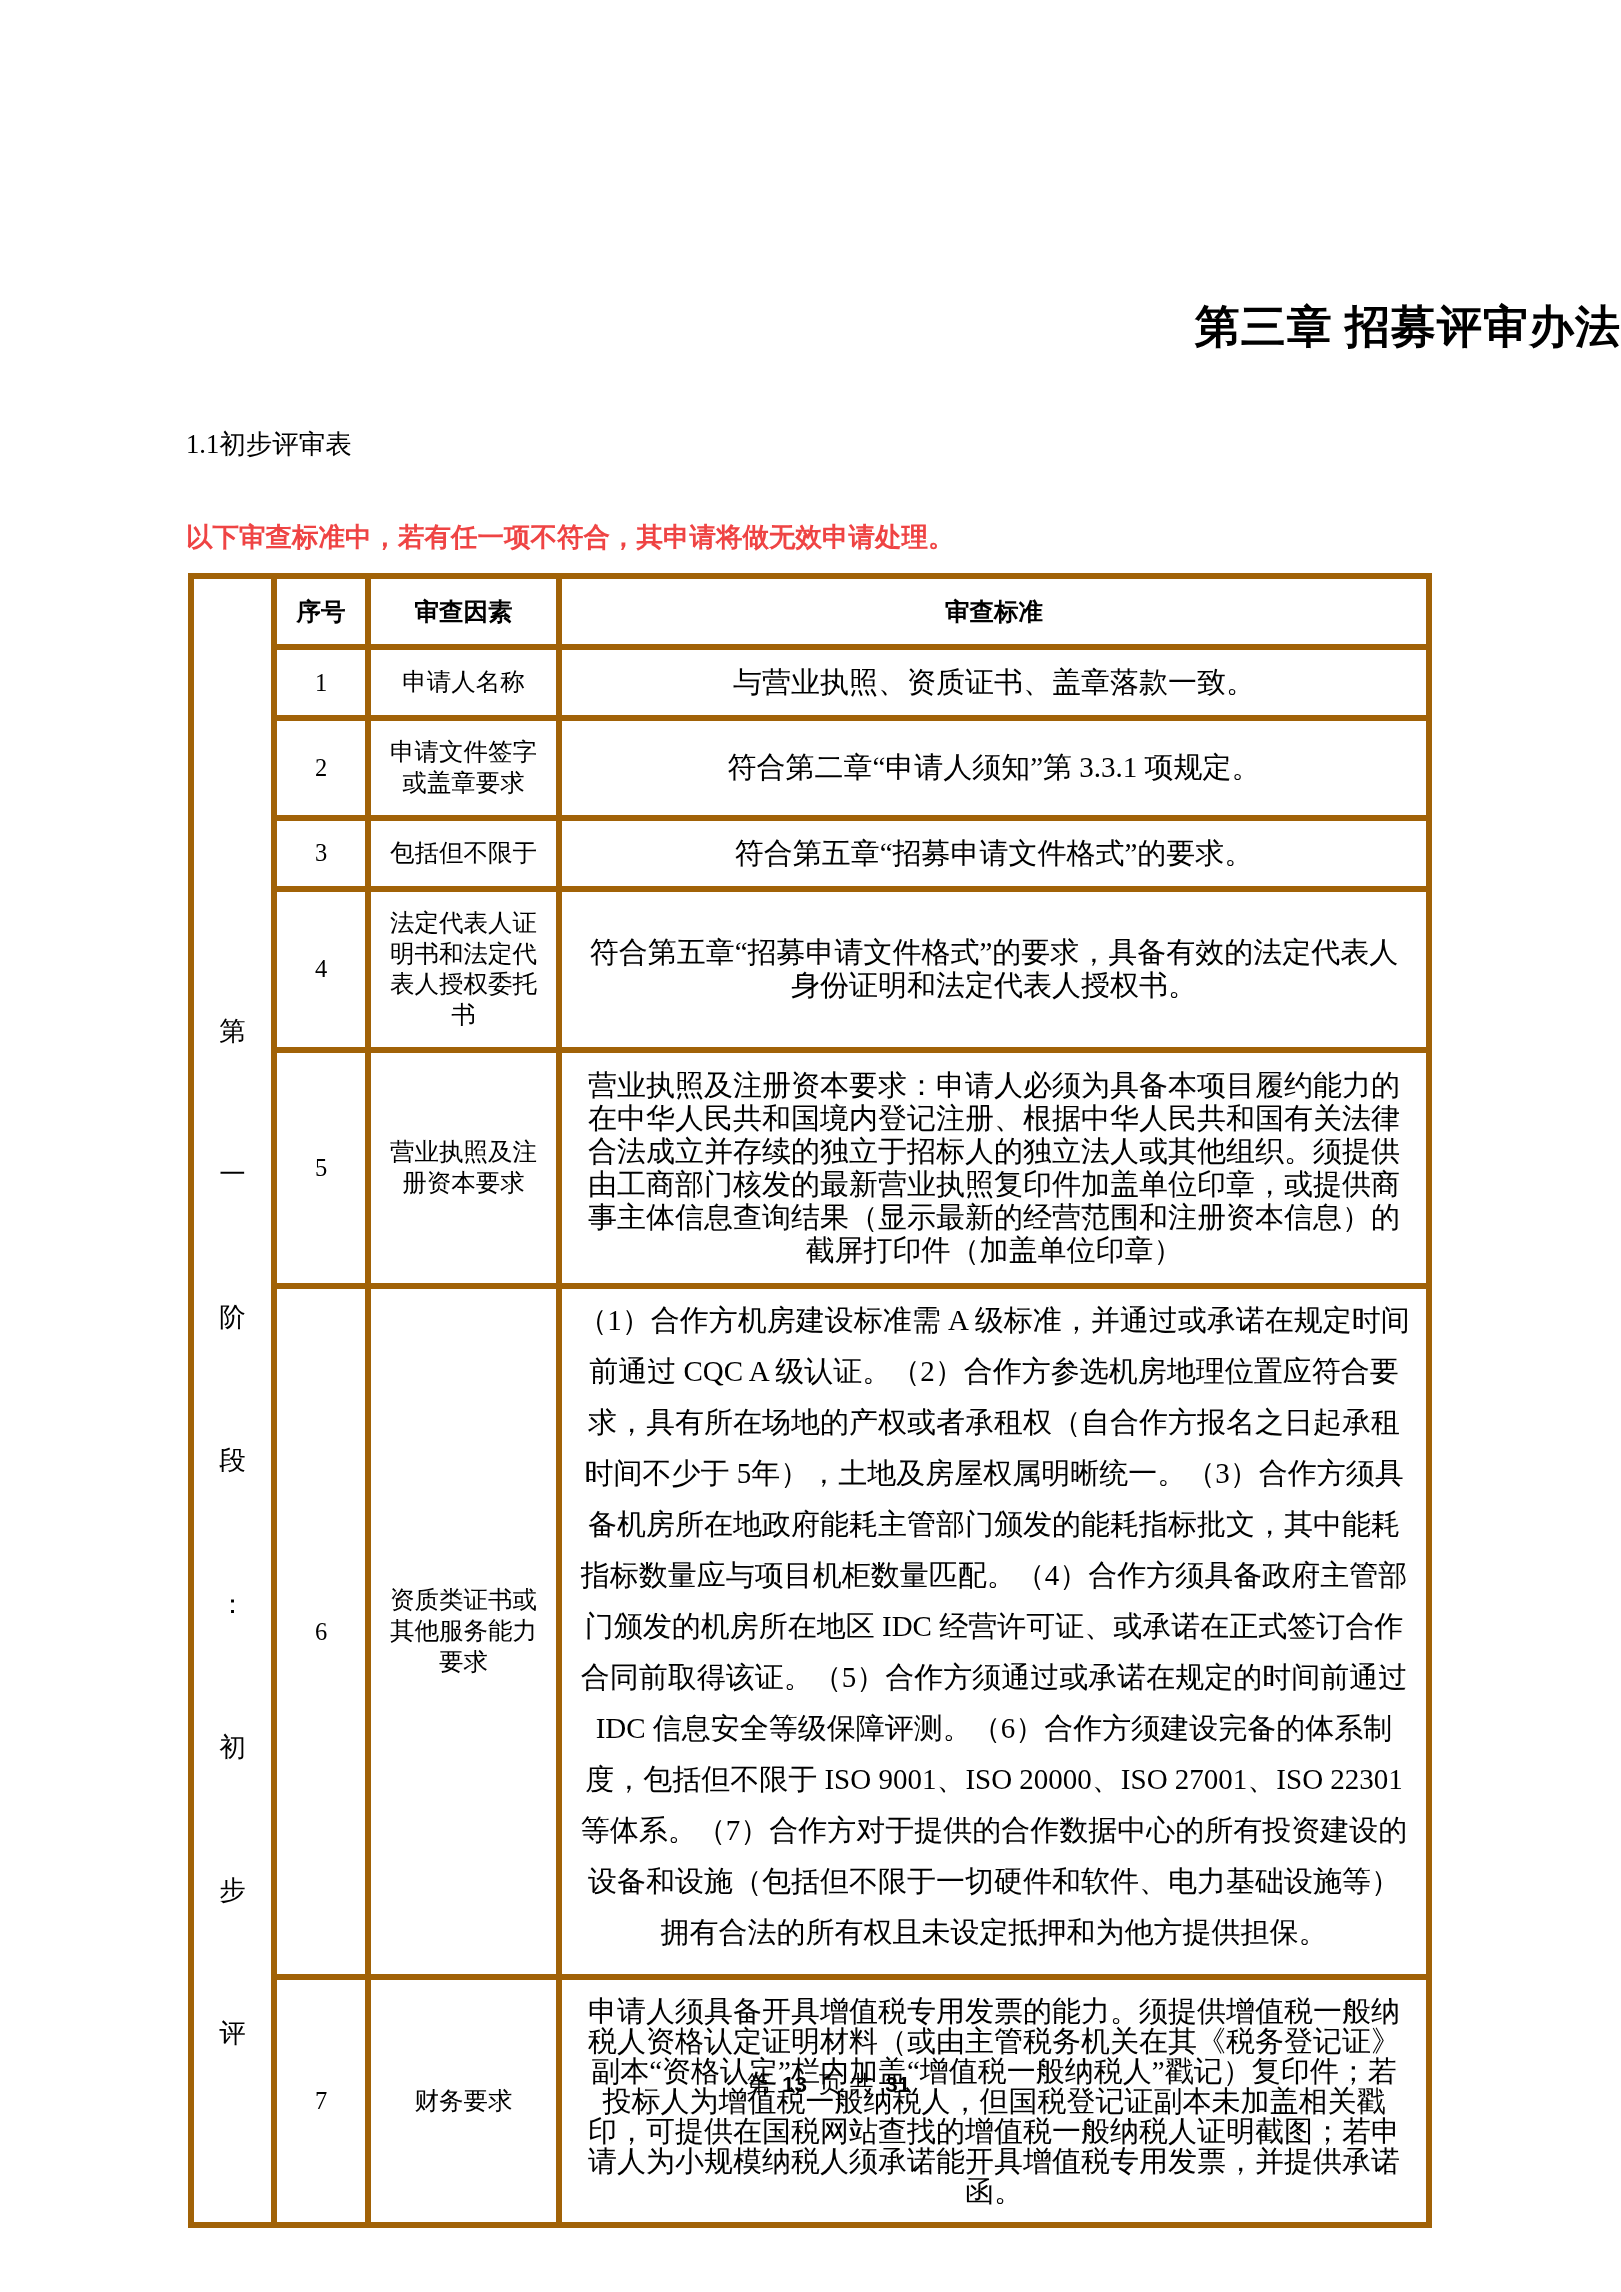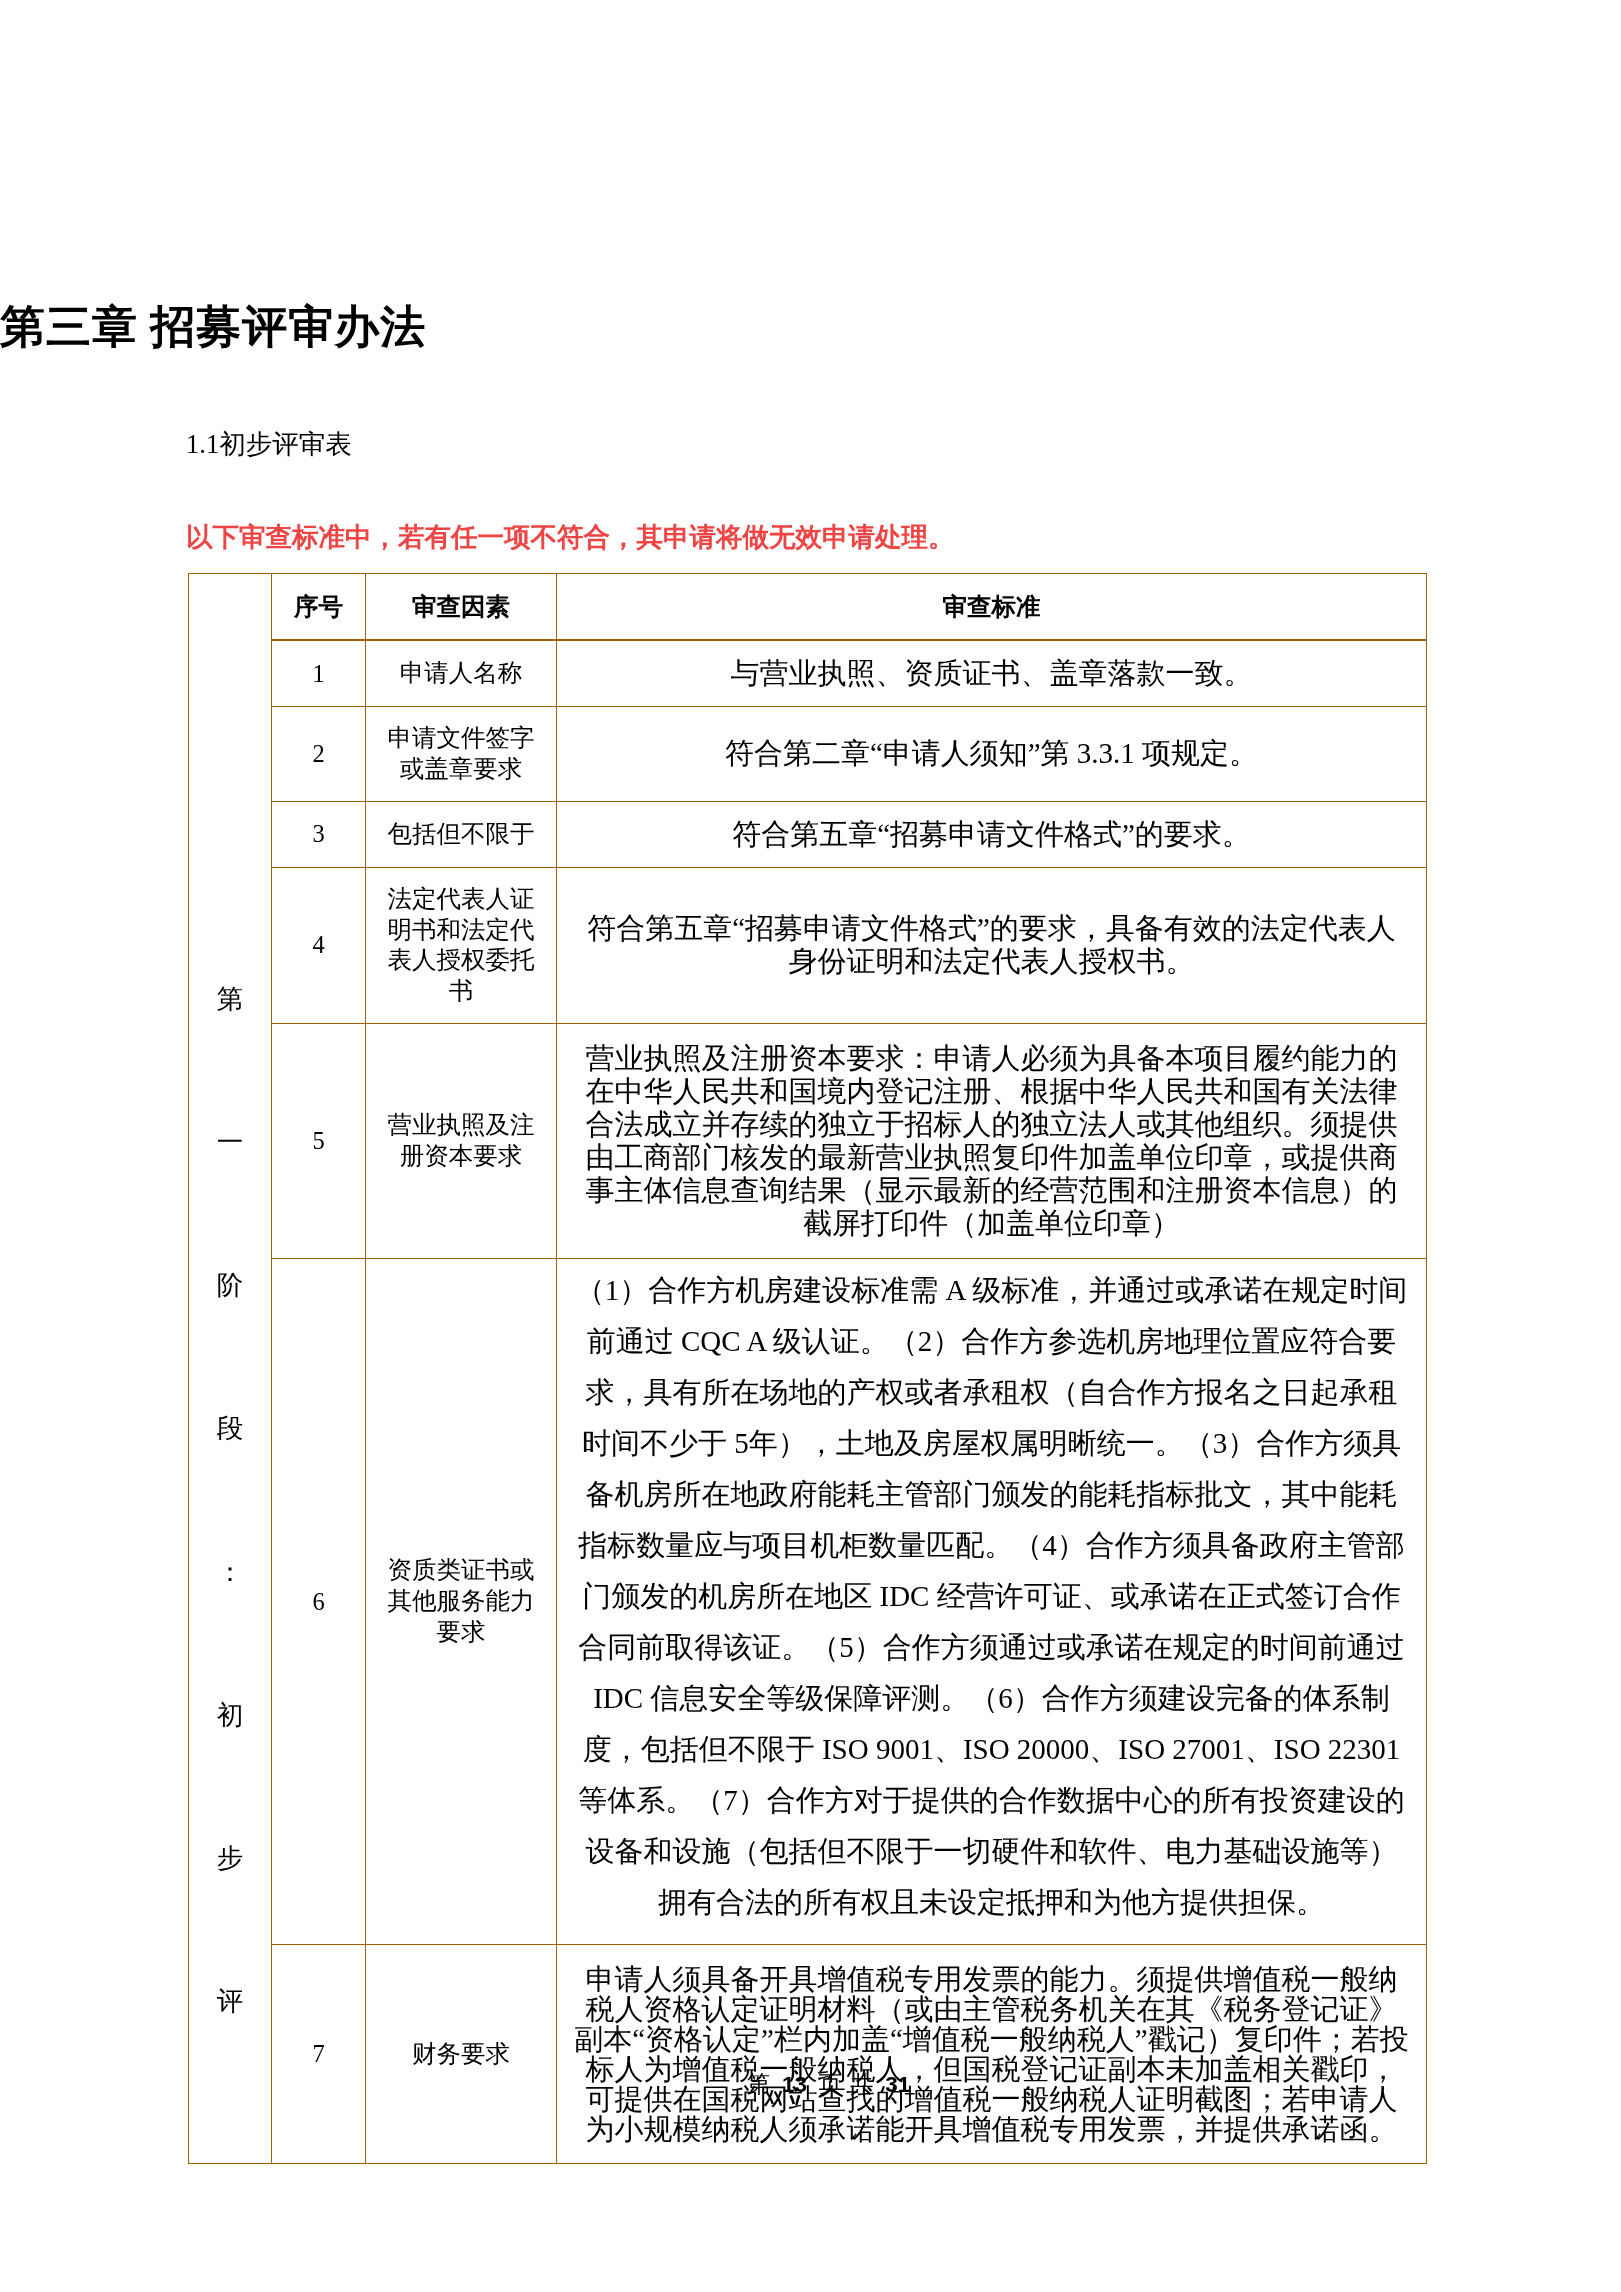--- a/index.html
+++ b/index.html
@@ -7,38 +7,38 @@
     position:relative;
     width:1621px;height:2293px;
     margin:0 auto;
     background:#ffffff;
     font-family:"Liberation Serif","DejaVu Serif",serif;
     color:#000;
     overflow:hidden;
   }
   .doc-title{
     position:absolute;top:297px;left:0;width:100%;
-    text-align:left;font-size:45px;font-weight:bold;
+    text-align:right;font-size:45px;font-weight:bold;
     letter-spacing:1px;margin:0;
   }
   .section-heading{
     position:absolute;top:426px;left:186px;
     font-size:26.5px;font-weight:normal;margin:0;
   }
   .notice{
     position:absolute;top:519px;left:186px;
     font-size:26.5px;font-weight:bold;margin:0;
   }
   table.review{
     position:absolute;left:188px;top:573px;
     width:1239px;
     border-collapse:collapse;table-layout:fixed;
   }
   table.review th,table.review td{
-    border:1px solid #a16207;
+    border:6px solid #a16207;
     padding:16px;
     vertical-align:middle;
   }
   table.review th{
     font-size:24.5px;font-weight:bold;text-align:center;
     border-bottom-width:2.9px;
   }
   tr.hr{height:34px;}
   tr.r1{height:37px;}
   tr.r2{height:83px;}

